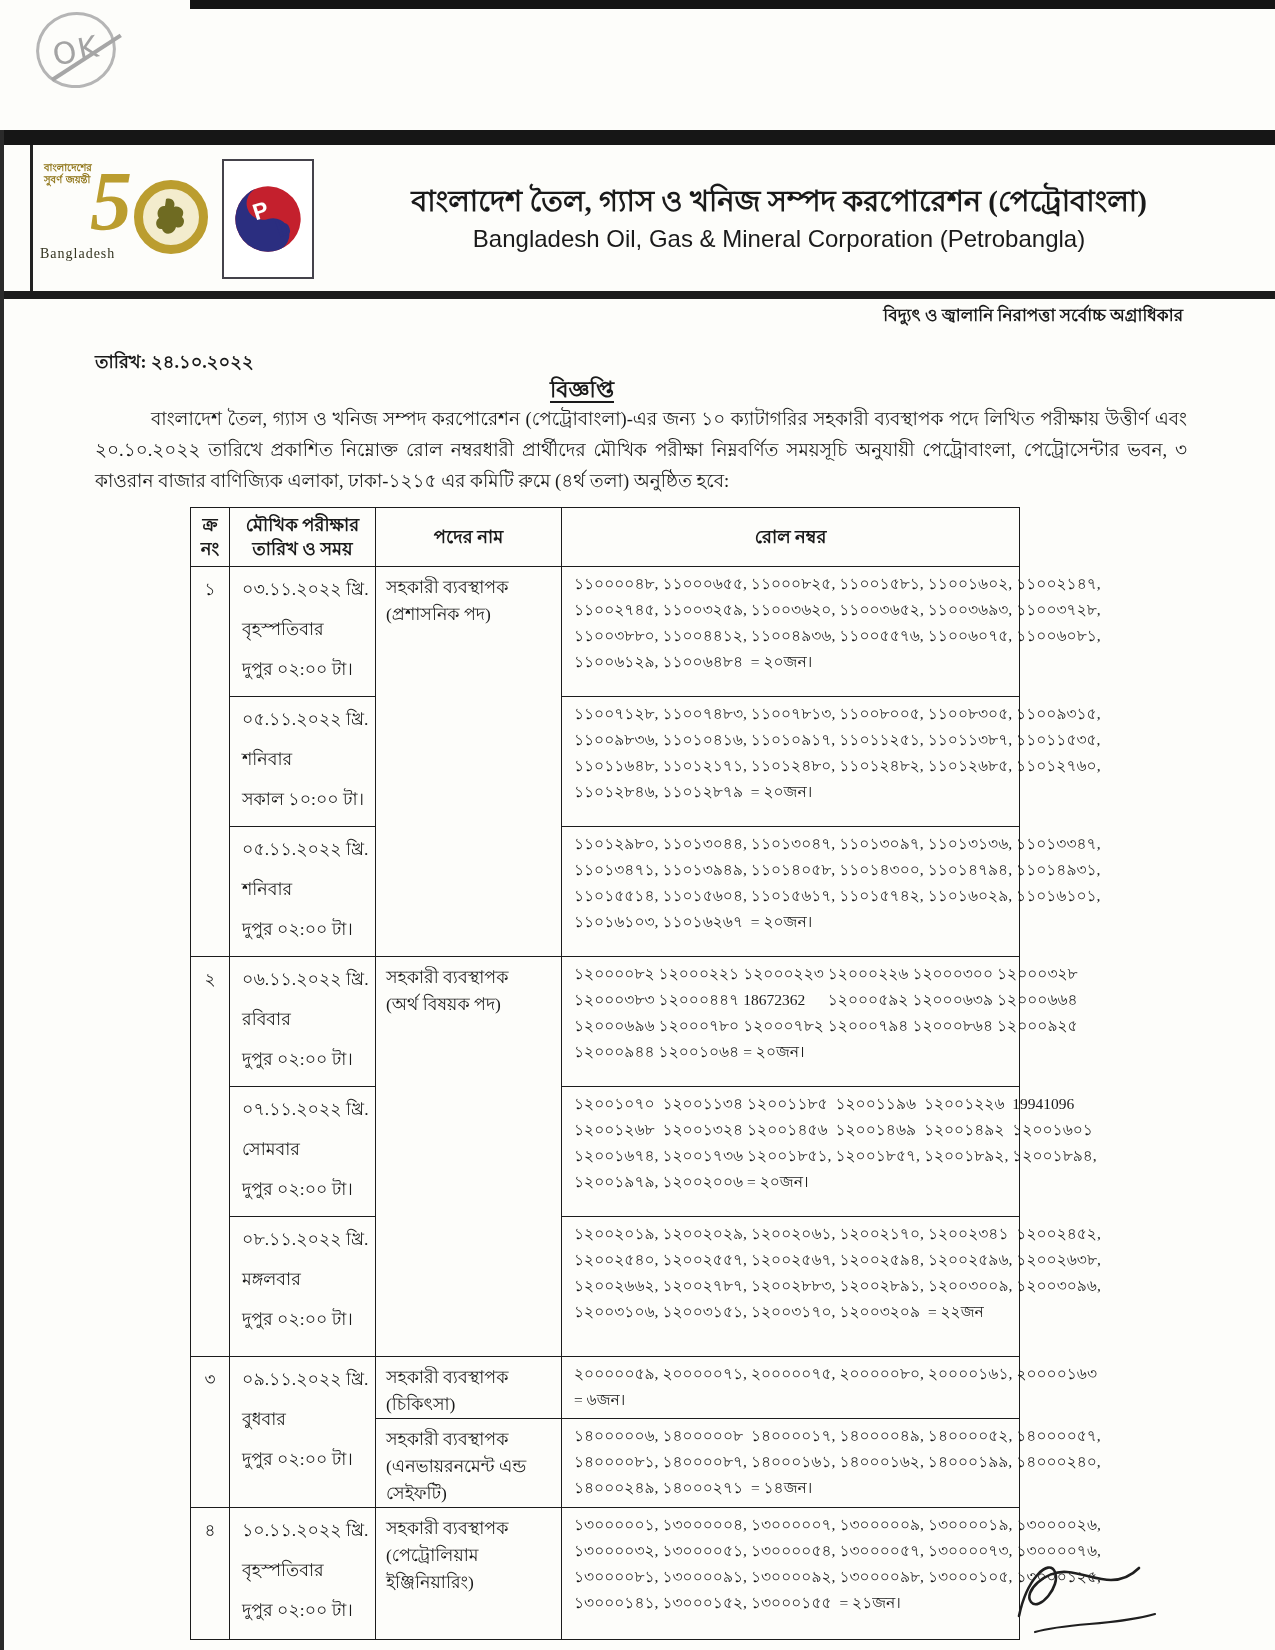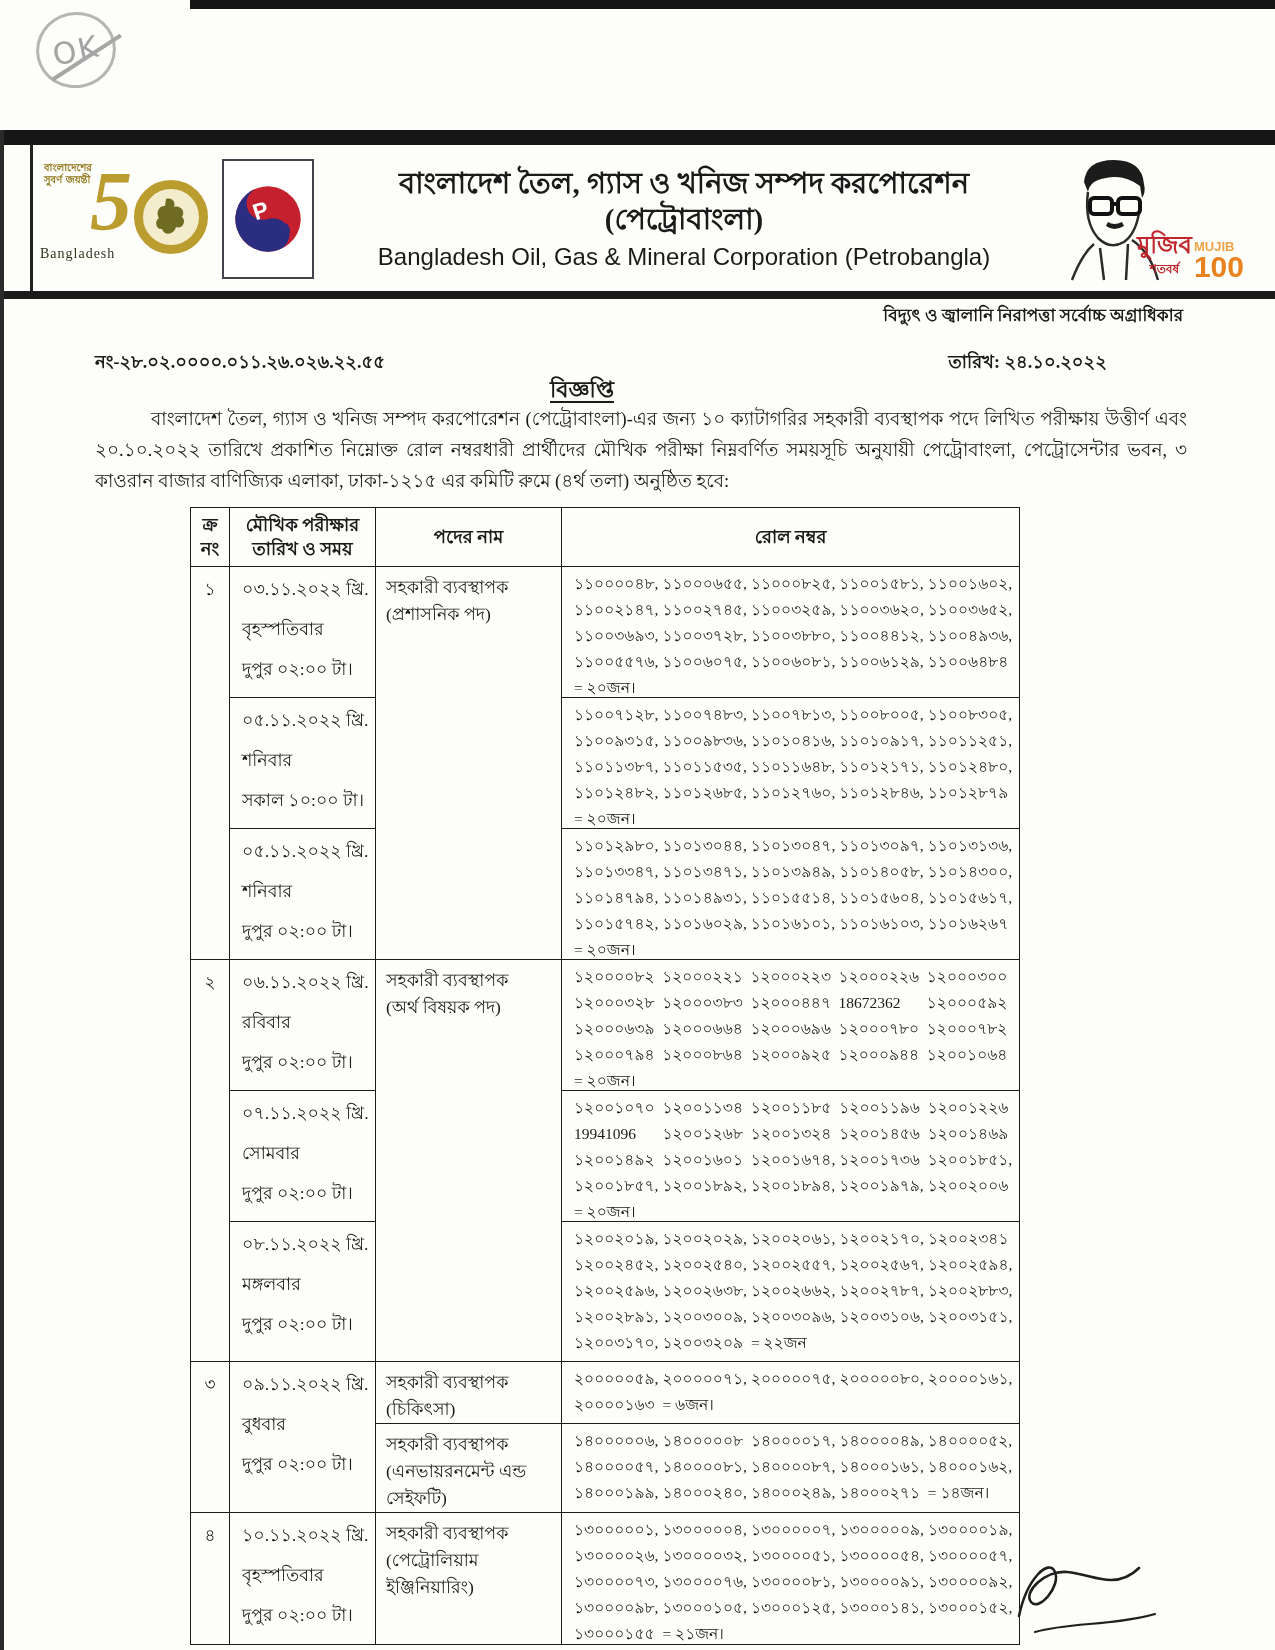--- a/index.html
+++ b/index.html
@@ -56,21 +56,21 @@
   .schedule{position:absolute;left:190px;top:507px;border-collapse:collapse;table-layout:fixed;
             width:829px;}
   .schedule th,.schedule td{border:1.6px solid #1c1c1c;vertical-align:top;}
   .schedule th{height:54px;vertical-align:middle;text-align:center;font-size:18px;font-weight:bold;
                white-space:pre-line;line-height:24px;padding:2px;}
   .c-serial{text-align:center;padding-top:9px;font-size:17px;}
   .c-date{padding:9px 4px 0 12px;font-size:17.5px;}
   .date-line{margin-bottom:11px;white-space:nowrap;}
   .c-post{padding:7px 4px 0 10px;font-size:17.5px;line-height:27px;}
   .c-rolls{padding:7px 8px 0 12px;}
-  .rolls-grid{display:grid;grid-template-columns:repeat(5,1fr);column-gap:4px;row-gap:7px;
+  .rolls-grid{display:grid;grid-template-columns:repeat(6,1fr);column-gap:4px;row-gap:7px;
               font-size:15.5px;line-height:19px;}
   .roll{white-space:nowrap;overflow:visible;}
   .count{white-space:nowrap;}
   .signature{position:absolute;left:1005px;top:1550px;}
 </style>
 </head>
 <body>
 
 <div class="page">
 
@@ -110,47 +110,25 @@
           <text x="56" y="78" font-size="30" font-weight="bold" fill="#2b2e80" font-family="Liberation Sans, sans-serif">b</text>
         </g>
       </svg>
     </div>
 
     <div class="org-titles">
       <div class="org-bn">বাংলাদেশ তৈল, গ্যাস ও খনিজ সম্পদ করপোরেশন (পেট্রোবাংলা)</div>
       <div class="org-en">Bangladesh Oil, Gas &amp; Mineral Corporation (Petrobangla)</div>
     </div>
 
-    <div class="mujib">
-      <svg width="120" height="132" viewBox="0 0 120 132">
-        <path d="M30 30 Q32 8 60 8 Q88 8 90 32 Q92 40 88 46 L86 34 Q70 22 52 26 Q36 28 34 40 Z" fill="#1c1c1c"></path>
-        <path d="M34 40 Q30 70 44 86 Q56 98 70 90 Q84 80 86 52" fill="none" stroke="#2b2b2b" stroke-width="2.5"></path>
-        <rect x="36" y="46" width="22" height="16" rx="4" fill="none" stroke="#111" stroke-width="4"></rect>
-        <rect x="64" y="46" width="22" height="16" rx="4" fill="none" stroke="#111" stroke-width="4"></rect>
-        <path d="M58 52 L64 52" stroke="#111" stroke-width="4"></path>
-        <path d="M52 74 Q60 80 70 74 L68 70 Q60 74 54 70 Z" fill="#1c1c1c"></path>
-        <path d="M40 92 Q28 102 18 128 M78 88 Q96 100 104 128 M46 96 L50 128 M74 92 L72 128" fill="none" stroke="#2b2b2b" stroke-width="2.5"></path>
-      </svg>
-      <div class="mujib-txt">
-        <div class="mujib-bn">
-          <span>মুজিব</span>
-          <small>শতবর্ষ</small>
-        </div>
-        <div class="mujib-en">
-          <span class="m-word">MUJIB</span>
-          <span class="m-num">100</span>
-        </div>
-      </div>
-    </div>
   </div>
 
   <div class="motto">বিদ্যুৎ ও জ্বালানি নিরাপত্তা সর্বোচ্চ অগ্রাধিকার</div>
 
   <div class="refline">
-    <span>নং-২৮.০২.০০০০.০১১.২৬.০২৬.২২.৫৫</span>
     <span>তারিখ: ২৪.১০.২০২২</span>
   </div>
 
   <div class="notice-title">
     <span>বিজ্ঞপ্তি</span>
   </div>
 
   <p class="body-para">বাংলাদেশ তৈল, গ্যাস ও খনিজ সম্পদ করপোরেশন (পেট্রোবাংলা)-এর জন্য ১০ ক্যাটাগরির সহকারী ব্যবস্থাপক পদে লিখিত পরীক্ষায় উত্তীর্ণ এবং ২০.১০.২০২২ তারিখে প্রকাশিত নিম্নোক্ত রোল নম্বরধারী প্রার্থীদের মৌখিক পরীক্ষা নিম্নবর্ণিত সময়সূচি অনুযায়ী পেট্রোবাংলা, পেট্রোসেন্টার ভবন, ৩ কাওরান বাজার বাণিজ্যিক এলাকা, ঢাকা-১২১৫ এর কমিটি রুমে (৪র্থ তলা) অনুষ্ঠিত হবে:</p>
 
   <table class="schedule">

